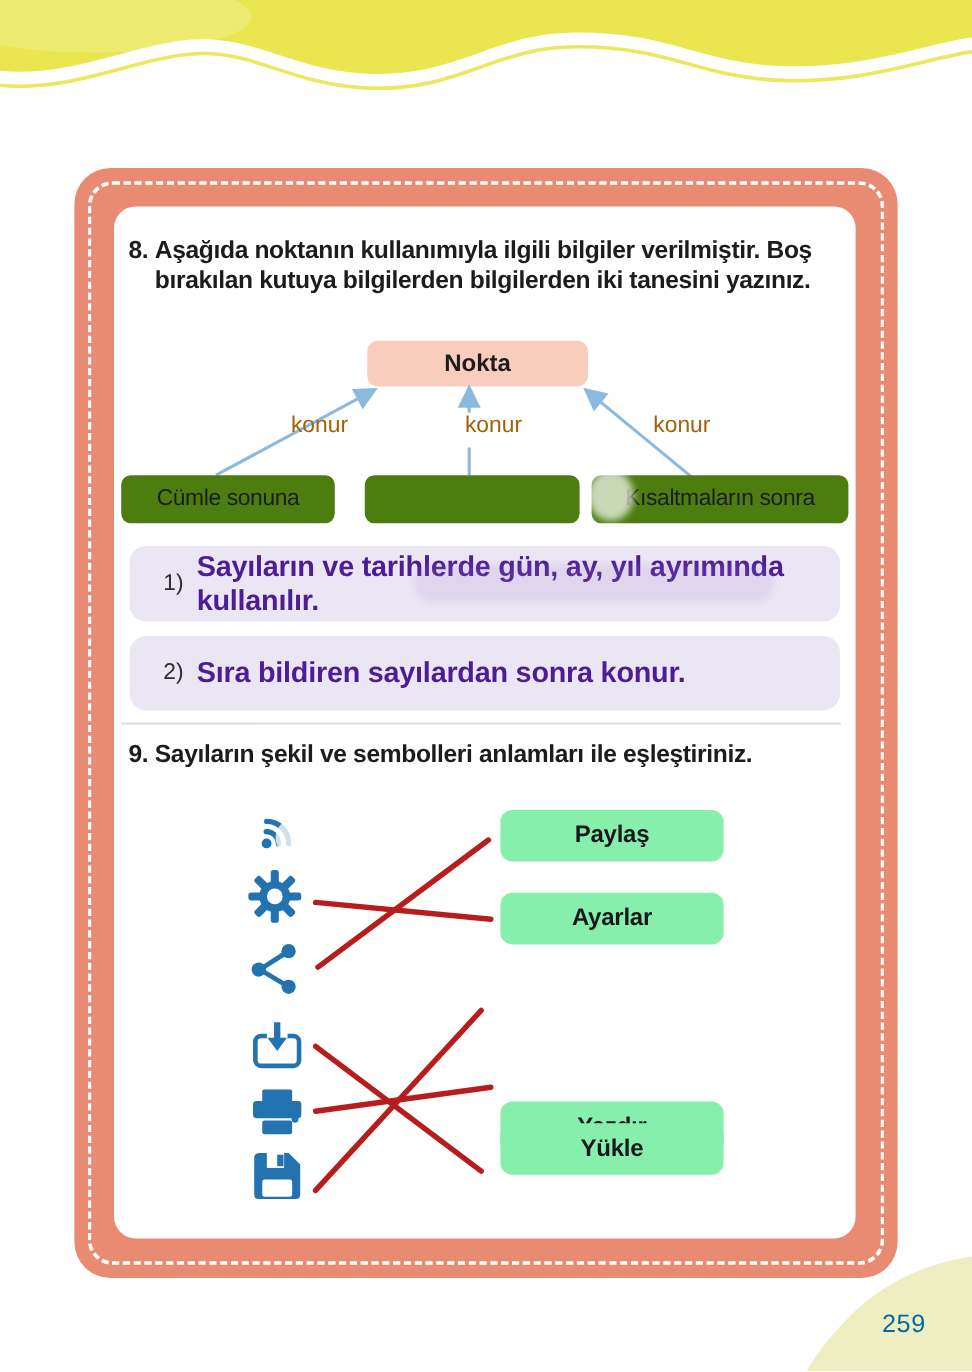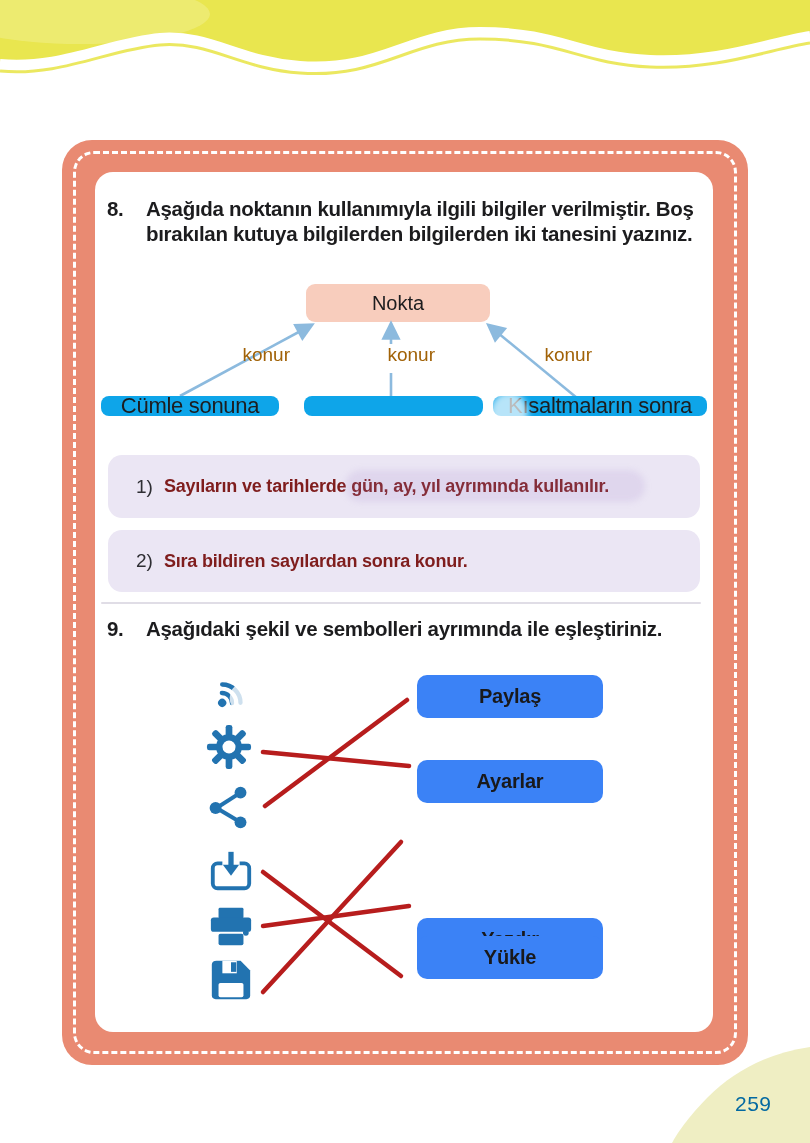--- a/index.html
+++ b/index.html
@@ -18,59 +18,59 @@
   .frame{left:62px;top:140px;width:686px;height:925px;background:#e98a72;border-radius:30px;}
   .frame-dashes{position:absolute;left:11px;top:11px;right:11px;bottom:11px;
                 border:3px dashed #ffffff;border-radius:21px;}
   .panel{position:absolute;left:33px;top:32px;width:618px;height:860px;background:#ffffff;
          border-radius:18px;}
 
   
   .qblock{position:absolute;left:12px;width:596px;font-weight:700;font-size:20.5px;
           line-height:1.22;letter-spacing:-0.3px;color:#1c1c1e;}
   .qnum{position:absolute;left:0;top:0;}
-  .qtext{margin-left:39px;}
+  .qtext{margin-left:22px;}
   #q8block{top:24px;}
   #q9block{top:444px;}
 
   
   .nokta-box{left:211px;top:112px;width:184px;height:38px;background:#f8cdbd;border-radius:9px;
-             display:flex;align-items:center;justify-content:center;font-size:20px;font-weight:400;}
+             display:flex;align-items:center;justify-content:center;font-size:20px;font-weight:700;}
   .konur{top:172px;width:90px;text-align:right;font-size:19px;color:#a16207;}
-  .leaf-box{top:224px;height:20px;background:#0ea5e9;border-radius:8px;
-            display:flex;align-items:center;justify-content:center;font-size:22px;letter-spacing:-0.3px;}
+  .leaf-box{top:224px;height:40px;background:#4d7c0f;border-radius:8px;
+            display:flex;align-items:center;justify-content:center;font-size:19px;letter-spacing:-0.3px;}
   #leaf-0{left:6px;width:178px;}
   #leaf-1{left:209px;width:179px;}
   #leaf-2{left:398px;width:214px;}
   .leaf-smudge{left:395px;top:220px;width:38px;height:42px;background:rgba(255,255,255,.7);
                border-radius:50%;filter:blur(3px);}
 
   
   .answer-row{left:13px;width:592px;background:#ebe6f4;border-radius:14px;
               display:flex;align-items:center;padding-left:28px;box-sizing:border-box;gap:11px;}
   #answer-0{top:283px;height:63px;}
   #answer-1{top:358px;height:62px;}
   .answer-marker{font-size:19px;color:#2e2e33;}
-  .answer-text{font-size:18px;font-weight:700;color:#7f1d1d;letter-spacing:-0.2px;}
+  .answer-text{font-size:24px;font-weight:700;color:#4c1d95;letter-spacing:-0.2px;}
   .answer-smudge{right:55px;top:15px;width:300px;height:32px;position:absolute;
                  background:rgba(164,130,204,0.16);border-radius:16px;filter:blur(3px);}
   .divider{left:6px;top:430px;width:600px;height:2px;background:#e0dde6;border-radius:1px;}
 
   
   .match-icon{width:46px;height:46px;}
   #icon-wifi{left:114px;top:498px;}
   #icon-gear{left:111px;top:552px;}
   #icon-share{left:111px;top:612px;}
   #icon-download{left:113px;top:676px;}
   #icon-printer{left:113px;top:732px;}
   #icon-save{left:113px;top:785px;}
-  .match-label{left:322px;width:186px;height:43px;background:#3b82f6;border-radius:10px;
+  .match-label{left:322px;width:186px;height:43px;background:#86efac;border-radius:10px;
                display:flex;align-items:center;justify-content:center;
                font-size:20px;font-weight:600;color:#19191b;letter-spacing:-0.2px;}
-  #label-0{top:503px;} #label-1{top:572px;margin-top:16px;} #label-2{top:644px;}
+  #label-0{top:503px;} #label-1{top:572px;} #label-2{top:644px;}
   #label-3{top:746px;} #label-4{top:764px;}
   .lines-svg{left:0;top:480px;pointer-events:none;}
   .arrows-svg{left:0;top:145px;pointer-events:none;}
 </style>
 </head>
 <body>
 
 <div class="page">
 
   <svg class="abs top-wave" width="810" height="100" viewBox="0 0 810 100">
@@ -132,21 +132,21 @@
       </div>
       <div class="abs answer-row" id="answer-1">
         <span class="answer-marker">2)</span>
         <span class="answer-text">Sıra bildiren sayılardan sonra konur.</span>
       </div>
 
       <div class="abs divider"></div>
 
       <div class="qblock" id="q9block">
         <span class="qnum">9.</span>
-        <div class="qtext">Aşağıdaki şekil ve sembolleri ayrımında ile eşleştiriniz.</div>
+        <div class="qtext">Sayıların şekil ve sembolleri anlamları ile eşleştiriniz.</div>
       </div>
 
       <svg class="abs lines-svg" width="618" height="360" viewBox="0 0 618 360">
         <g stroke="#b71d1d" stroke-width="4.5" stroke-linecap="round">
           <line x1="168" y1="100" x2="314" y2="114"></line>
           <line x1="170" y1="154" x2="312" y2="48"></line>
           <line x1="168" y1="220" x2="306" y2="324"></line>
           <line x1="168" y1="274" x2="314" y2="254"></line>
           <line x1="168" y1="340" x2="306" y2="190"></line>
         </g>

